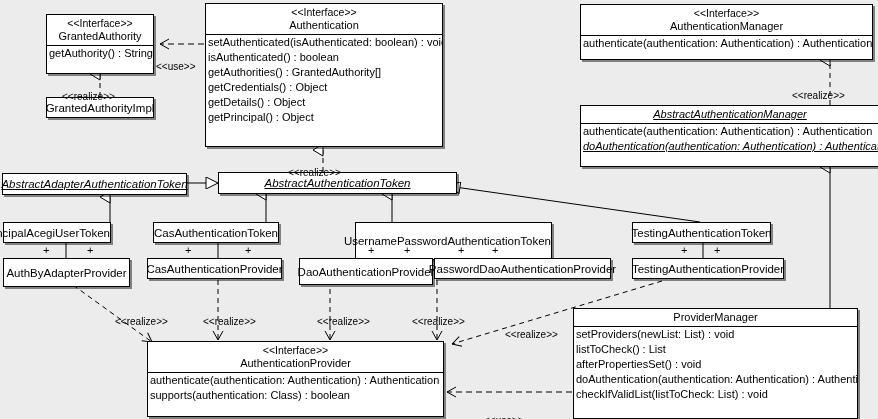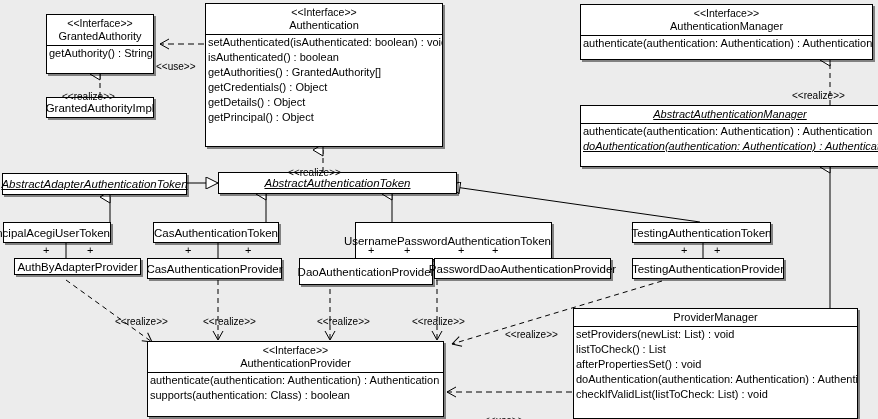--- a/index.html
+++ b/index.html
@@ -222,21 +222,21 @@
   </div>
 
   <div class="umlbox simple" style="left:355px; top:222px; width:197px; height:38px;justify-content:flex-end;">
     <span class="nm">UsernamePasswordAuthenticationToken</span>
   </div>
 
   <div class="umlbox simple" style="left:632px; top:222px; width:139px; height:21px;">
     <span class="nm">TestingAuthenticationToken</span>
   </div>
 
-  <div class="umlbox simple" style="left:14px; top:258px; width:127px; height:17px;">
+  <div class="umlbox simple" style="left:3px; top:258px; width:127px; height:29px;">
     <span class="nm">AuthByAdapterProvider</span>
   </div>
 
   <div class="umlbox simple" style="left:147px; top:258px; width:135px; height:21px;">
     <span class="nm">CasAuthenticationProvider</span>
   </div>
 
   <div class="umlbox simple" style="left:299px; top:258px; width:134px; height:27px;">
     <span class="nm">DaoAuthenticationProvider</span>
   </div>

